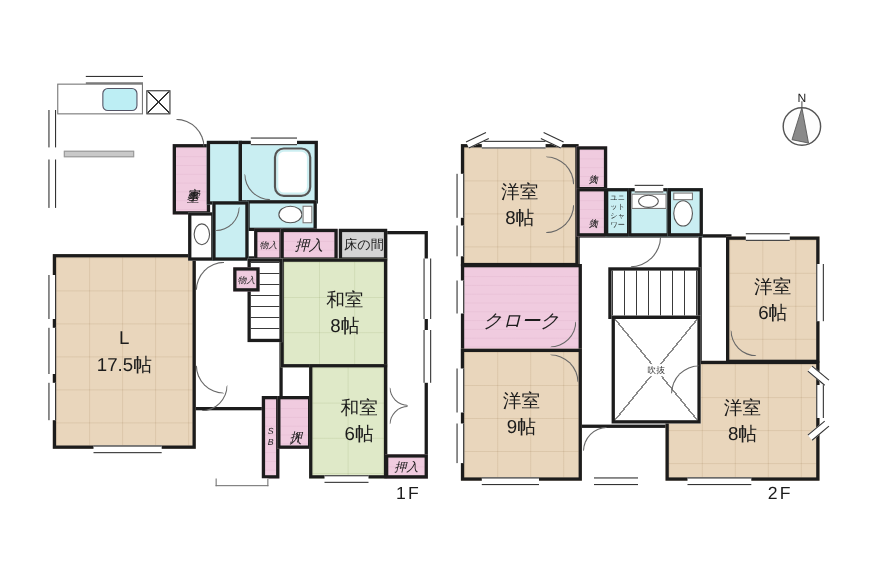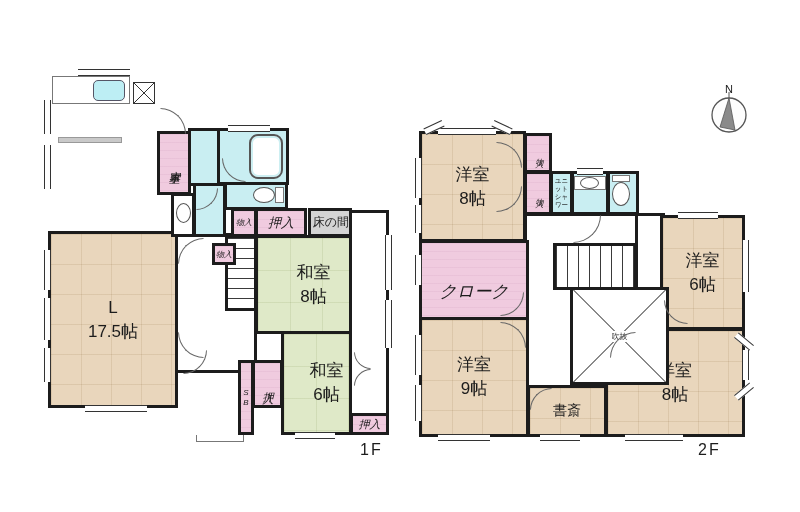--- a/index.html
+++ b/index.html
@@ -167,37 +167,34 @@
   <div class="room wet" style="left:607px;top:171px;width:32px;height:44px;"></div>
   <div class="room closet" style="left:419px;top:240px;width:110px;height:103px;">
     <span class="fs17">クローク</span>
   </div>
   <div class="room wood" style="left:419px;top:317px;width:110px;height:120px;">
     <div class="rlabel fs17">
       <span>洋室</span>
       <span>9帖</span>
     </div>
   </div>
-  <div class="room wood" style="left:527px;top:385px;width:80px;height:52px;">
-    <span class="fs14">書斎</span>
-  </div>
   <div class="room wood" style="left:605px;top:328px;width:140px;height:109px;">
     <div class="rlabel fs17">
       <span>洋室</span>
       <span>8帖</span>
     </div>
   </div>
   <div class="room wood" style="left:660px;top:215px;width:85px;height:115px;">
     <div class="rlabel fs17">
       <span>洋室</span>
       <span>6帖</span>
     </div>
   </div>
   <div class="room stairs-v" style="left:553px;top:243px;width:84px;height:47px;"></div>
-  <div class="room void" style="left:556px;top:287px;width:99px;height:98px;margin-left:14px;">
+  <div class="room void" style="left:556px;top:287px;width:81px;height:98px;">
     <span class="fs8 void-tag">吹抜</span>
   </div>
 
   <div class="fixture rect-f" style="left:574px;top:176px;width:32px;height:14px;"></div>
   <div class="fixture oval" style="left:580px;top:177px;width:19px;height:12px;"></div>
   <div class="fixture rect-f" style="left:612px;top:175px;width:18px;height:7px;"></div>
   <div class="fixture oval" style="left:612px;top:182px;width:18px;height:24px;"></div>
 
   <div class="win-h" style="left:438px;top:128px;width:58px;"></div>
   <div class="win-h" style="left:424px;top:124px;width:20px;transform:rotate(-25deg);"></div>

